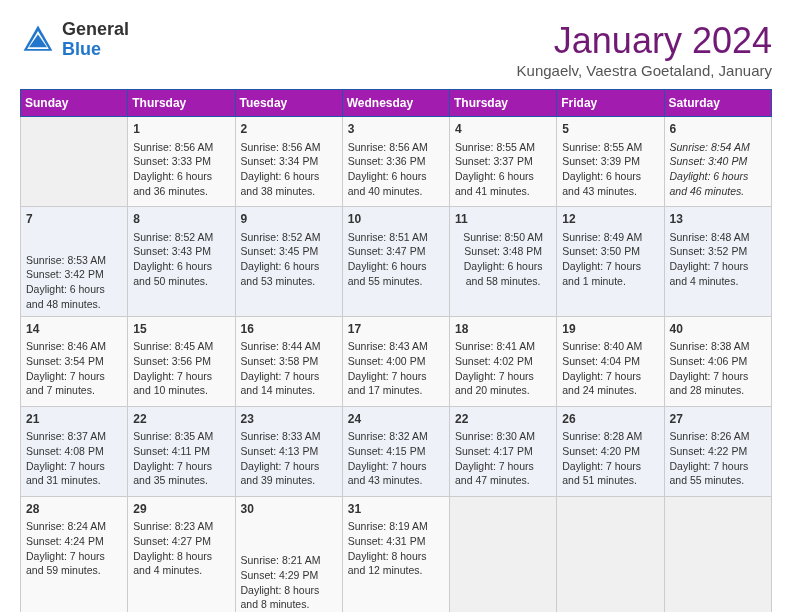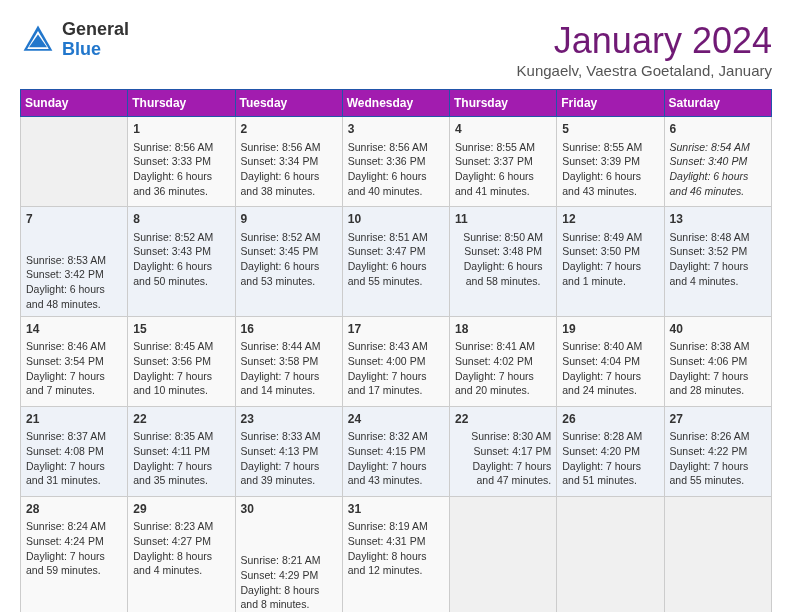--- a/index.html
+++ b/index.html
@@ -292,21 +292,21 @@
         </td>
         <td>
           <span class="day-number">24</span>
           <div class="day-info" style="white-space: pre-line;">Sunrise: 8:32 AM
 Sunset: 4:15 PM
 Daylight: 7 hours
 and 43 minutes.</div>
         </td>
         <td>
           <span class="day-number">22</span>
-          <div class="day-info" style="white-space: pre-line; text-align: right;">Sunrise: 8:30 AM
+          <div class="day-info" style="white-space: pre-line;">Sunrise: 8:30 AM
 Sunset: 4:17 PM
 Daylight: 7 hours
 and 47 minutes.</div>
         </td>
         <td>
           <span class="day-number">26</span>
           <div class="day-info" style="white-space: pre-line;">Sunrise: 8:28 AM
 Sunset: 4:20 PM
 Daylight: 7 hours
 and 51 minutes.</div>

